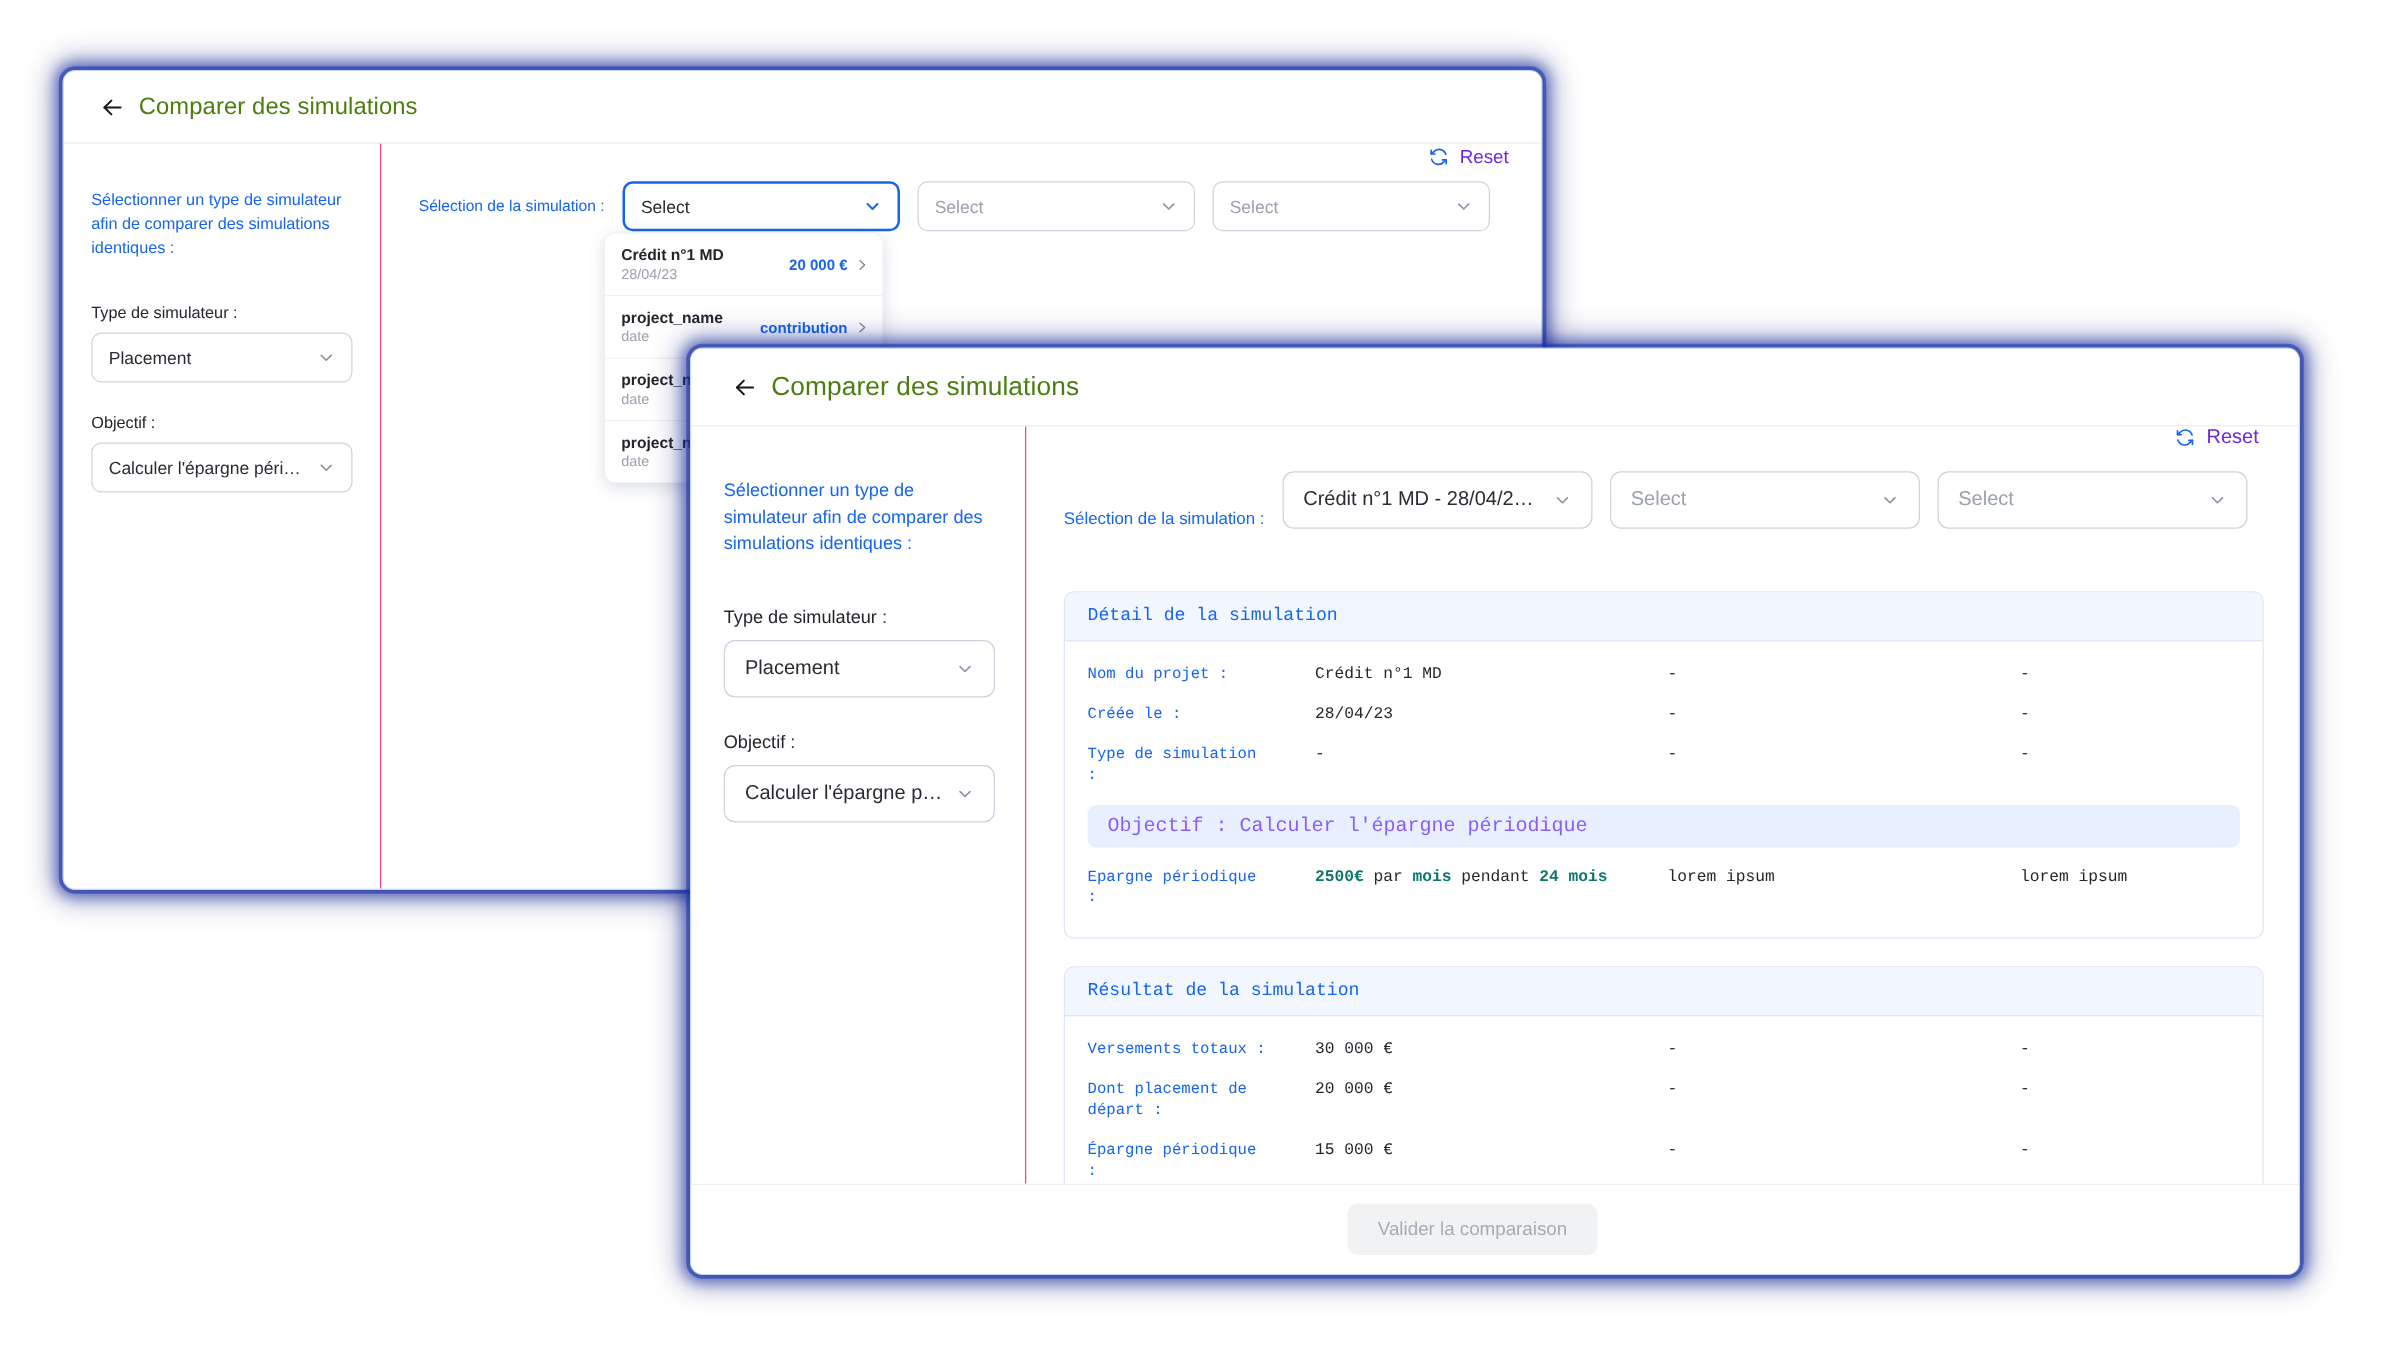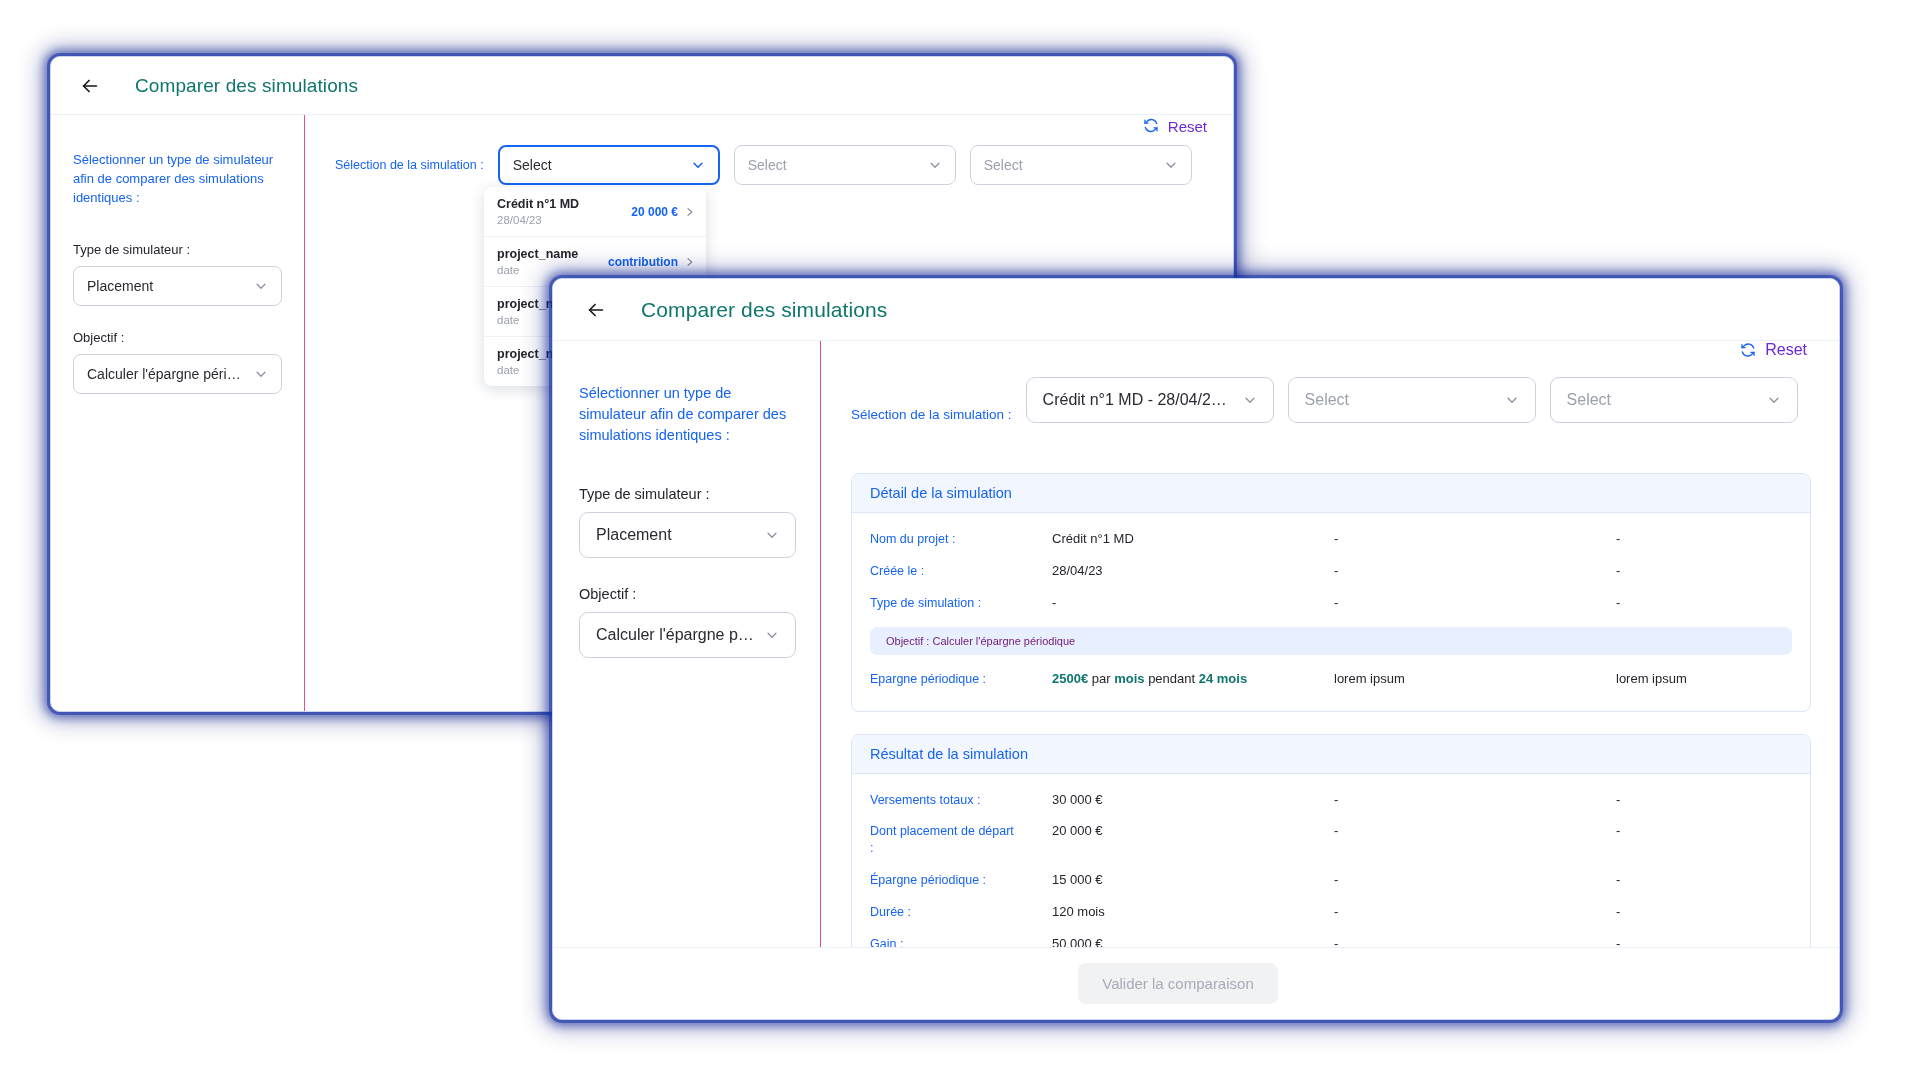--- a/index.html
+++ b/index.html
@@ -66,22 +66,22 @@
     display: flex;
     align-items: center;
     justify-content: center;
     cursor: pointer;
     flex: 0 0 auto;
   }
   .back-arrow svg { width: 22px; height: 22px; display: block; }
 
   .win-title {
     font-size: 19px;
-    color: #0f766e;
-    margin-left: 32px;
+    color: #4d7c0f;
+    margin-left: 8px;
     letter-spacing: 0.1px;
     white-space: nowrap;
   }
   .window-front .win-title { font-size: 21px; }
 
   .reset-btn {
     position: absolute;
     right: 26px;
     top: 50%;
     transform: translateY(-50%);
@@ -249,20 +249,21 @@
   .dd-arrow { width: 9px; height: 12px; display: block; }
   .dd-arrow path { stroke: #7d8492; }
 
   
   .card {
     border: 1px solid #dce6f8;
     border-radius: 8px;
     overflow: hidden;
     margin-top: 22px;
     background: #fff;
+    font-family: Liberation Mono, monospace;
   }
   .card-head {
     background: #f2f7ff;
     border-bottom: 1px solid #dce6f8;
     padding: 11px 18px;
     color: #1664f0;
     font-size: 14.5px;
   }
   .card-body { padding: 10px 0 16px 0; }
 
@@ -294,22 +295,22 @@
     font-size: 13px;
     line-height: 1.35;
   }
   .tval-blue { color: #0f766e; font-weight: 600; }
 
   .objectif-band {
     margin: 8px 18px 8px 18px;
     background: #e8f0ff;
     border-radius: 7px;
     padding: 8px 16px;
-    color: #701a75;
-    font-size: 11px;
+    color: #8b5cf6;
+    font-size: 16px;
   }
 
   
   .win-footer {
     position: absolute;
     left: 0;
     right: 0;
     bottom: 0;
     height: 72px;
     background: #ffffff;

